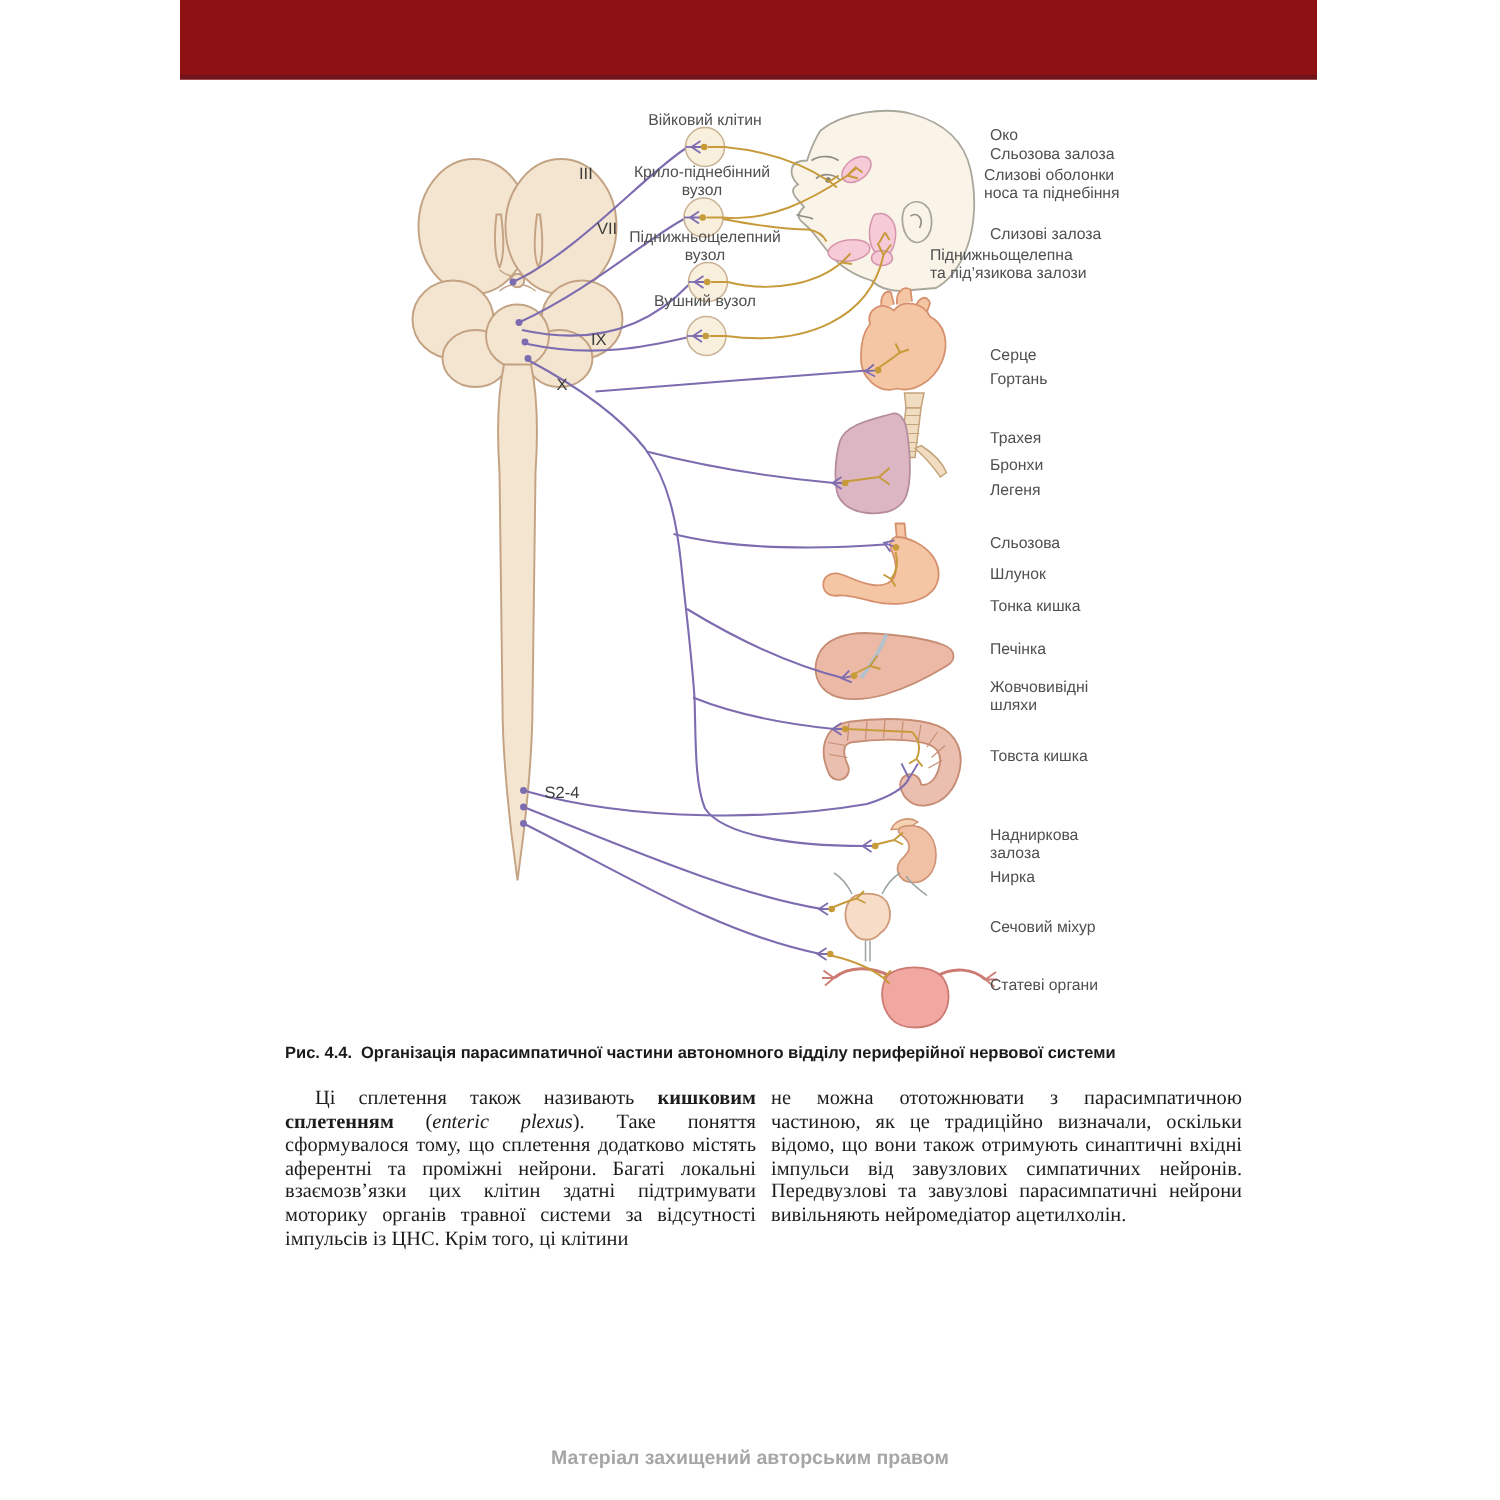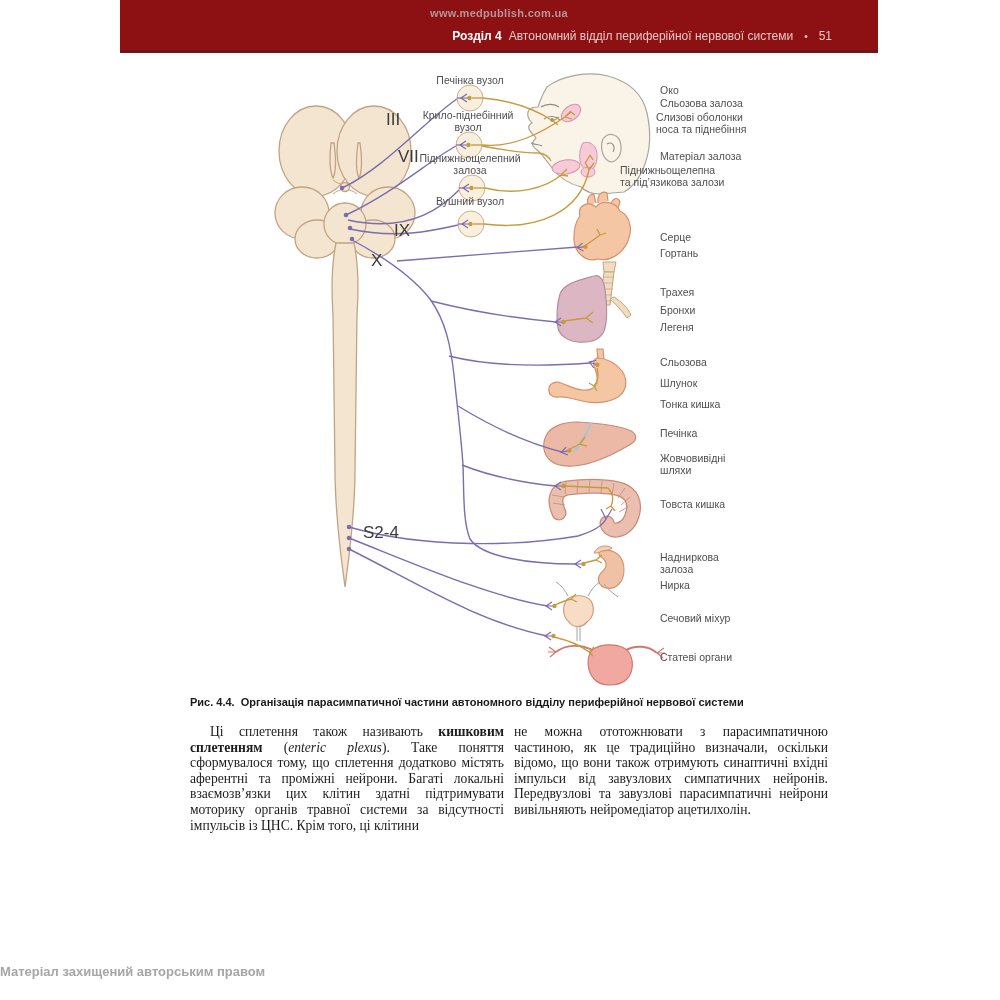--- a/index.html
+++ b/index.html
@@ -9,21 +9,21 @@
   .band{position:absolute;left:120px;top:0;width:758px;height:50px;background:#8d1113;border-bottom:3px solid #71131a;}
   .hdr-url{position:absolute;top:7px;left:0;right:0;text-align:center;font-size:11px;font-weight:bold;color:#b79595;letter-spacing:.3px;}
   .hdr-line{position:absolute;top:29px;right:46px;font-size:12px;color:#e9c6c6;white-space:nowrap;}
   .hdr-chapter{color:#ffffff;font-weight:bold;margin-right:7px;}
   .hdr-bullet{margin:0 11px;font-size:10px;color:#e9c6c6;}
 
   
   #fig-svg{position:absolute;left:0;top:0;width:1000px;height:1000px;}
   .fl{position:absolute;font-size:10.5px;line-height:1.18;color:#4f4f4f;white-space:pre-line;}
   .fl.c{transform:translateX(-50%);text-align:center;}
-  .fl.nerve{font-size:17px;color:#3c3c3c;}
+  .fl.nerve{font-size:11px;color:#3c3c3c;}
 
   
   .pn{stroke:#7d6cb0;stroke-width:1.4;fill:none;}
   .pn2{stroke:#7d6cb0;stroke-width:1.2;fill:none;}
   .pd{fill:#7d6cb0;}
   .gl{stroke:#c79a3a;stroke-width:1.3;fill:none;}
   .br{fill:#f3e5cf;stroke:#c3a384;stroke-width:1.3;}
   .brd{fill:none;stroke:#c3a384;stroke-width:1;}
   .gang{fill:#f9efdd;stroke:#c9b193;stroke-width:1;}
   .head{fill:#faf3e8;stroke:#a9a69c;stroke-width:1.2;}
@@ -49,30 +49,26 @@
   
   .caption{position:absolute;left:190px;top:696px;width:645px;font-size:11px;font-weight:bold;color:#1a1a1a;}
   .cap-num{margin-right:6px;}
   .col{position:absolute;top:724px;width:314px;font-family:"Liberation Serif",serif;font-size:13.6px;line-height:15.6px;text-align:justify;color:#1c1c1c;}
   .col.left{left:190px;}
   .col.right{left:514px;}
   .col .indent{text-indent:20px;}
   .col b{font-weight:bold;}
   .col i{font-style:italic;}
 
-  .footer{position:absolute;left:0;right:0;top:964px;font-size:13px;font-weight:bold;color:#a6a6a6;}
+  .footer{position:absolute;left:0;right:0;top:964px;text-align:center;font-size:13px;font-weight:bold;color:#a6a6a6;}
 </style>
 </head>
 <body>
 
 <div class="band">
-  <div class="hdr-url">www.medpublish.com.ua</div>
-  <div class="hdr-line">
-    <span class="hdr-chapter">Розділ 4</span><span>Автономний відділ периферійної нервової системи</span><span class="hdr-bullet">•</span><span>51</span>
-  </div>
 </div>
 
 <svg id="fig-svg" viewBox="0 0 1000 1000" xmlns="http://www.w3.org/2000/svg">
   <defs>
     <g id="syn">
       <path d="M0,-4 L-6,0 L0,4 M-6,0 L1,0" stroke="#7d6cb0" stroke-width="1.2" fill="none"></path>
       <circle cx="2.5" cy="0" r="2.2" fill="#c79a3a"></circle>
     </g>
   </defs>
 
@@ -221,38 +217,38 @@
     <path class="gl" d="M564,486 L608,488 M608,488 C613,493 614,500 611,506 M611,506 L606,509 M611,506 L615,511"></path>
     <use href="#syn" transform="translate(581,564)"></use>
     <path class="gl" d="M584,563 L596,560 M596,560 L602,555 M596,560 L602,563"></path>
     <use href="#syn" transform="translate(552,606)"></use>
     <path class="gl" d="M555,605 C562,602 567,600 571,599 M571,599 L576,594 M571,599 L577,602"></path>
     <use href="#syn" transform="translate(551,636)"></use>
     <path class="gl" d="M554,637 C567,640 580,645 589,652 M589,652 L594,647 M589,652 L593,656"></path>
   </g>
 </svg>
 
-<div class="fl c" style="left:470px;top:74px">Печінка вузол</div>
+<div class="fl c" style="left:470px;top:74px">Війковий клітин</div>
 <div class="fl c" style="left:468px;top:109px">Крило-піднебінний
 вузол</div>
 <div class="fl c" style="left:470px;top:152px">Піднижньощелепний
-залоза</div>
+вузол</div>
 <div class="fl c" style="left:470px;top:195px">Вушний вузол</div>
 
 <div class="fl nerve" style="left:386px;top:110px">III</div>
 <div class="fl nerve" style="left:398px;top:147px">VII</div>
 <div class="fl nerve" style="left:394px;top:221px">IX</div>
 <div class="fl nerve" style="left:371px;top:251px">X</div>
 <div class="fl nerve" style="left:363px;top:523px">S2-4</div>
 
 <div class="fl" style="left:660px;top:84px">Око</div>
 <div class="fl" style="left:660px;top:97px">Сльозова залоза</div>
 <div class="fl" style="left:656px;top:111px">Слизові оболонки
 носа та піднебіння</div>
-<div class="fl" style="left:660px;top:150px">Матеріал залоза</div>
+<div class="fl" style="left:660px;top:150px">Слизові залоза</div>
 <div class="fl" style="left:620px;top:164px">Піднижньощелепна
 та під’язикова залози</div>
 <div class="fl" style="left:660px;top:231px">Серце</div>
 <div class="fl" style="left:660px;top:247px">Гортань</div>
 <div class="fl" style="left:660px;top:286px">Трахея</div>
 <div class="fl" style="left:660px;top:304px">Бронхи</div>
 <div class="fl" style="left:660px;top:321px">Легеня</div>
 <div class="fl" style="left:660px;top:356px">Сльозова</div>
 <div class="fl" style="left:660px;top:377px">Шлунок</div>
 <div class="fl" style="left:660px;top:398px">Тонка кишка</div>

